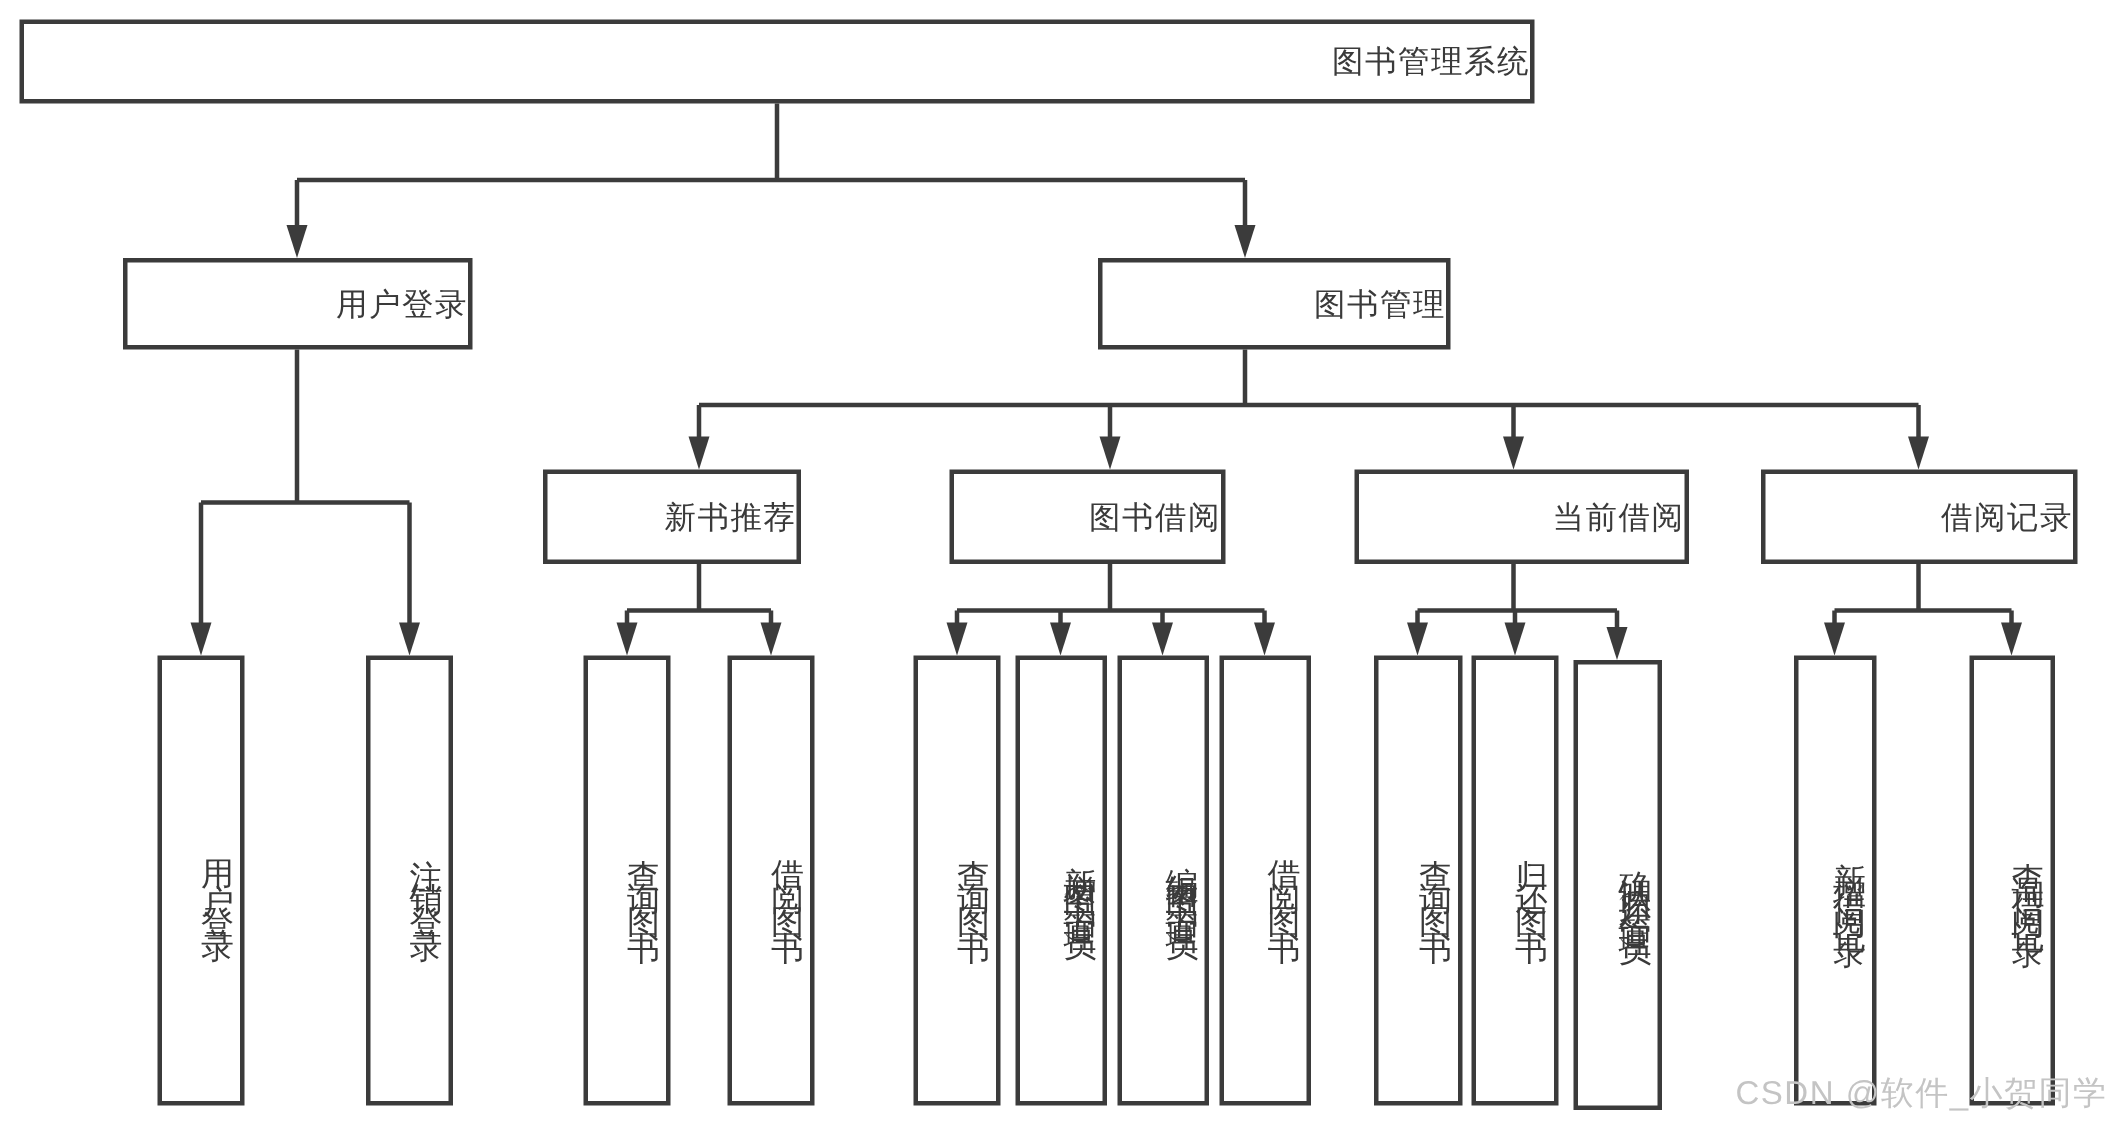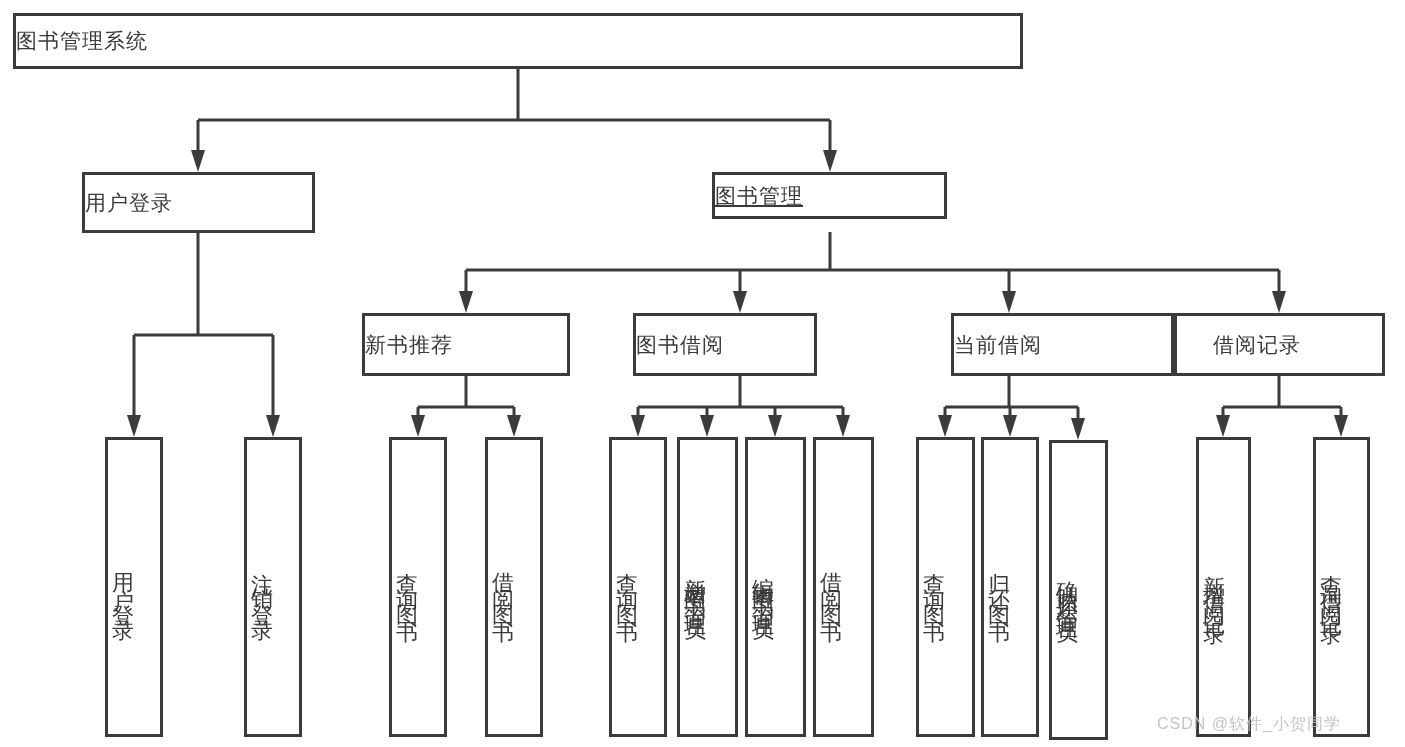--- a/index.html
+++ b/index.html
@@ -33,41 +33,41 @@
   .connectors polygon{
     fill:var(--line);
     stroke:none;
   }
   .node{
     position:absolute;
     border:3px solid var(--border);
     background:#fff;
     display:flex;
     align-items:center;
-    justify-content:flex-start;
+    justify-content:flex-end;
     color:var(--text);
   }
   .hbox{
     font-size:21px;
     letter-spacing:1px;
   }
   .vbox span{
     writing-mode:vertical-rl;
     text-orientation:mixed;
     font-size:22px;
     white-space:nowrap;
   }
   .v4 span{letter-spacing:16px;}
   .v6 span{letter-spacing:10px;}
   .v9 span{letter-spacing:6px;}
   .watermark{
     position:absolute;
     left:1157px;
     top:714px;
-    font-size:16px;
+    font-size:22px;
     color:var(--watermark);
     letter-spacing:1px;
     white-space:nowrap;
   }
 </style>
 </head>
 <body>
 
 <div class="canvas">
 
@@ -107,31 +107,31 @@
     <polygon points="1334,415 1348,415 1341,437"></polygon>
   </svg>
 
   <div class="node hbox" style="left:13px;top:13px;width:1010px;height:56px;">
     <span>图书管理系统</span>
   </div>
 
   <div class="node hbox" style="left:82px;top:172px;width:233px;height:61px;">
     <span>用户登录</span>
   </div>
-  <div class="node hbox" style="left:712px;top:172px;width:235px;height:47px;text-decoration:underline;">
+  <div class="node hbox" style="left:732px;top:172px;width:235px;height:61px;">
     <span>图书管理</span>
   </div>
 
-  <div class="node hbox" style="left:362px;top:313px;width:208px;height:63px;">
+  <div class="node hbox" style="left:362px;top:313px;width:172px;height:63px;">
     <span>新书推荐</span>
   </div>
   <div class="node hbox" style="left:633px;top:313px;width:184px;height:63px;">
     <span>图书借阅</span>
   </div>
-  <div class="node hbox" style="left:903px;top:313px;width:223px;height:63px;margin-left:48px;">
+  <div class="node hbox" style="left:903px;top:313px;width:223px;height:63px;">
     <span>当前借阅</span>
   </div>
   <div class="node hbox" style="left:1174px;top:313px;width:211px;height:63px;padding-left:36px;">
     <span>借阅记录</span>
   </div>
 
   <div class="node vbox v4" style="left:105px;top:437px;width:58px;height:300px;">
     <span>用户登录</span>
   </div>
   <div class="node vbox v4" style="left:244px;top:437px;width:58px;height:300px;">

